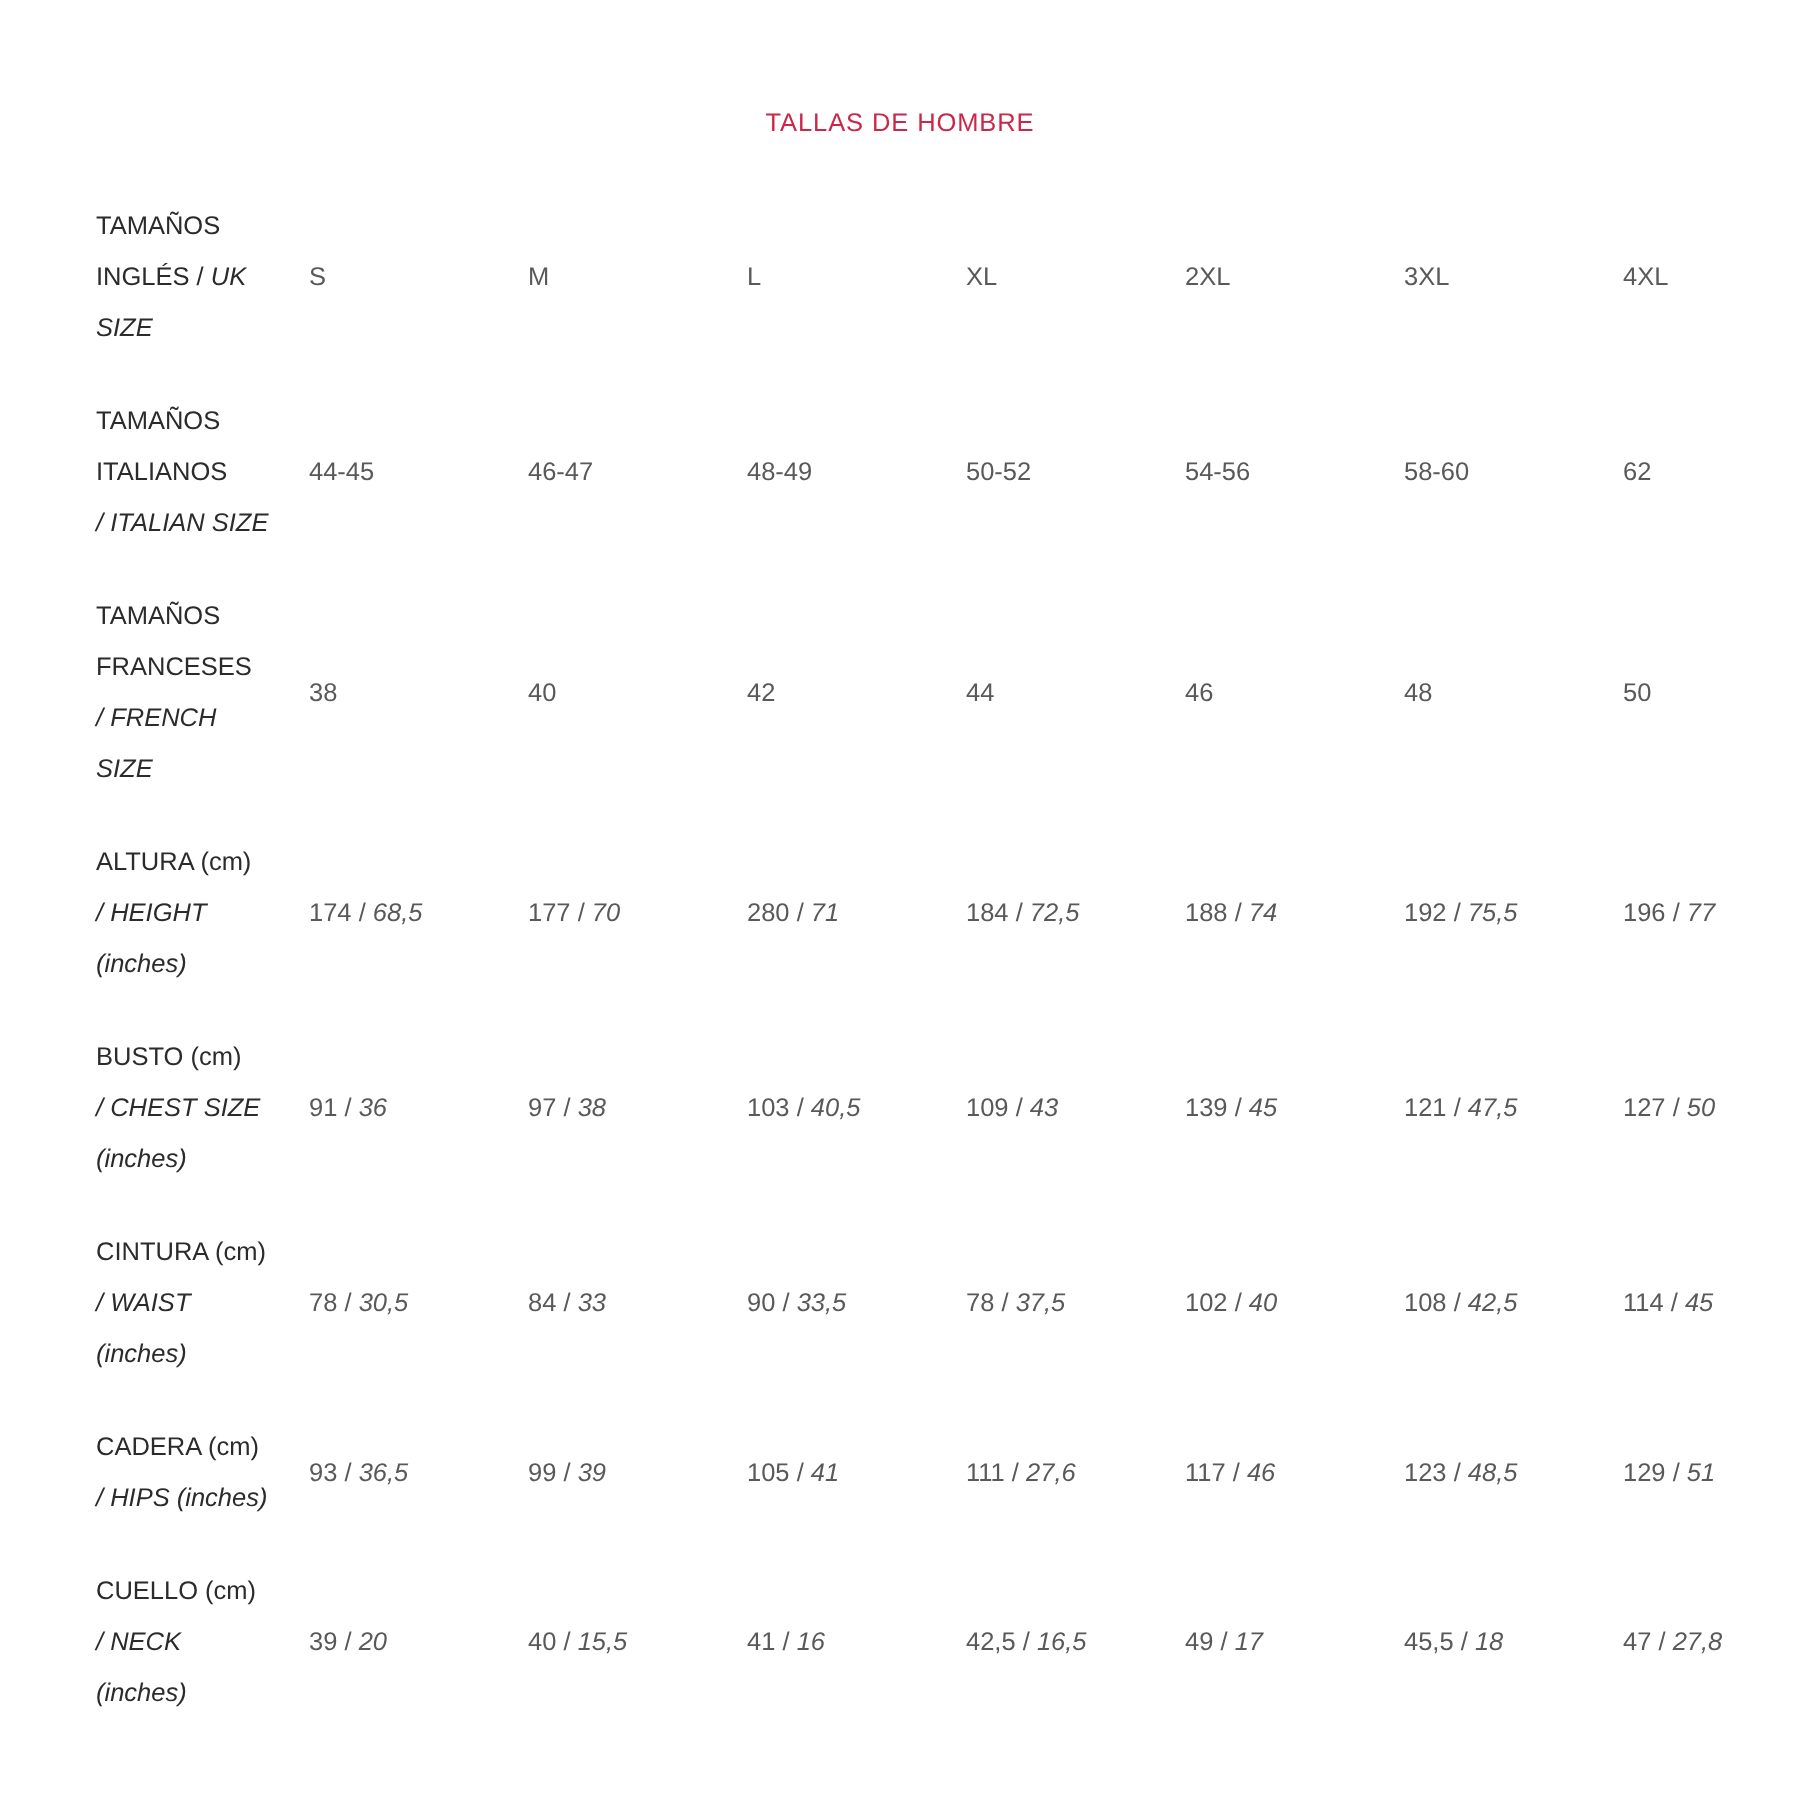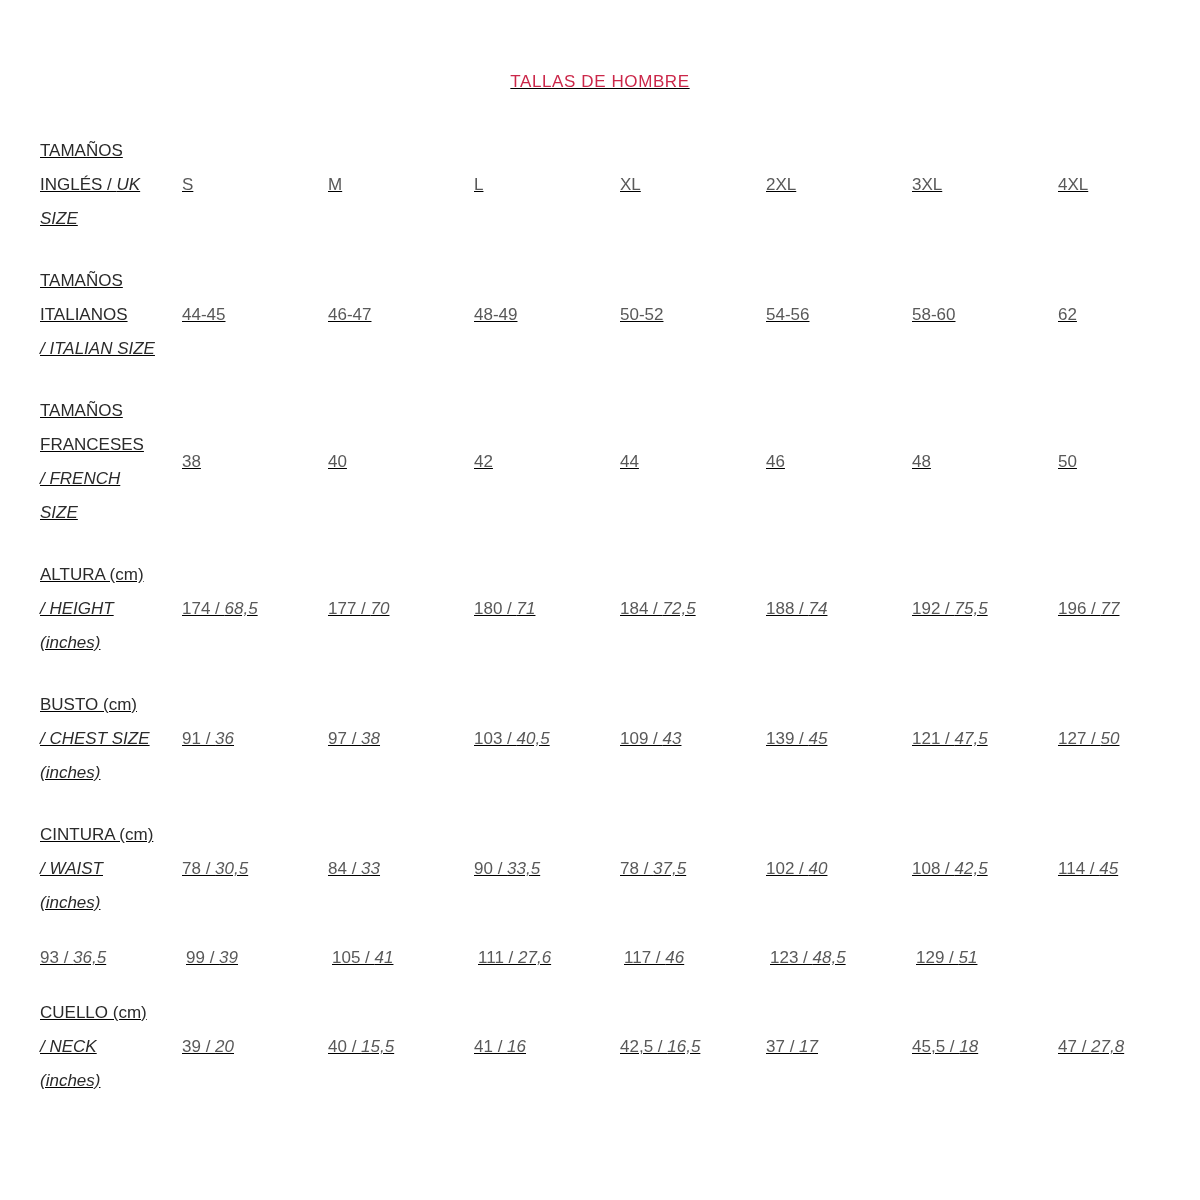--- a/index.html
+++ b/index.html
@@ -7,33 +7,33 @@
     --label-color:#2b2b2b;
     --value-color:#595959;
     --bg:#ffffff;
   }
   html,body{margin:0;padding:0;background:var(--bg);}
   body{
     width:1200px;height:1200px;
     font-family:"Liberation Sans",sans-serif;
     overflow:hidden;
   }
-  .page{width:1200px;height:1200px;background:var(--bg);overflow:hidden;text-decoration:underline;}
+  .page{width:1200px;height:1200px;background:var(--bg);overflow:hidden;}
   .title{
     margin:0;
     padding-top:72px;
     text-align:center;
     font-size:17px;
     font-weight:400;
     letter-spacing:.6px;
     color:var(--title-color);
   }
   .size-table{
     margin-top:28px;
-    padding-left:40px;
+    padding-left:64px;
   }
   .t-row{
     display:flex;
     align-items:center;
     padding:14px 0;
   }
   .label-cell{
     width:142px;
     flex:0 0 142px;
     color:var(--label-color);
@@ -102,21 +102,21 @@
         <div class="value-cell"><span class="seg">50</span><span class="seg it"></span></div>
       </div>
       <div class="t-row">
         <div class="label-cell">
           <div class="label-line"><span class="seg">ALTURA (cm)</span><span class="seg it"></span></div>
           <div class="label-line"><span class="seg"></span><span class="seg it">/ HEIGHT</span></div>
           <div class="label-line"><span class="seg"></span><span class="seg it">(inches)</span></div>
         </div>
         <div class="value-cell"><span class="seg">174 / </span><span class="seg it">68,5</span></div>
         <div class="value-cell"><span class="seg">177 / </span><span class="seg it">70</span></div>
-        <div class="value-cell"><span class="seg">180 / </span><span class="seg it">71</span></div>
+        <div class="value-cell"><span class="seg">280 / </span><span class="seg it">71</span></div>
         <div class="value-cell"><span class="seg">184 / </span><span class="seg it">72,5</span></div>
         <div class="value-cell"><span class="seg">188 / </span><span class="seg it">74</span></div>
         <div class="value-cell"><span class="seg">192 / </span><span class="seg it">75,5</span></div>
         <div class="value-cell"><span class="seg">196 / </span><span class="seg it">77</span></div>
       </div>
       <div class="t-row">
         <div class="label-cell">
           <div class="label-line"><span class="seg">BUSTO (cm)</span><span class="seg it"></span></div>
           <div class="label-line"><span class="seg"></span><span class="seg it">/ CHEST SIZE</span></div>
           <div class="label-line"><span class="seg"></span><span class="seg it">(inches)</span></div>
@@ -137,36 +137,40 @@
         </div>
         <div class="value-cell"><span class="seg">78 / </span><span class="seg it">30,5</span></div>
         <div class="value-cell"><span class="seg">84 / </span><span class="seg it">33</span></div>
         <div class="value-cell"><span class="seg">90 / </span><span class="seg it">33,5</span></div>
         <div class="value-cell"><span class="seg">78 / </span><span class="seg it">37,5</span></div>
         <div class="value-cell"><span class="seg">102 / </span><span class="seg it">40</span></div>
         <div class="value-cell"><span class="seg">108 / </span><span class="seg it">42,5</span></div>
         <div class="value-cell"><span class="seg">114 / </span><span class="seg it">45</span></div>
       </div>
       <div class="t-row">
+        <div class="label-cell">
+          <div class="label-line"><span class="seg">CADERA (cm)</span><span class="seg it"></span></div>
+          <div class="label-line"><span class="seg"></span><span class="seg it">/ HIPS (inches)</span></div>
+        </div>
         <div class="value-cell"><span class="seg">93 / </span><span class="seg it">36,5</span></div>
         <div class="value-cell"><span class="seg">99 / </span><span class="seg it">39</span></div>
         <div class="value-cell"><span class="seg">105 / </span><span class="seg it">41</span></div>
         <div class="value-cell"><span class="seg">111 / </span><span class="seg it">27,6</span></div>
         <div class="value-cell"><span class="seg">117 / </span><span class="seg it">46</span></div>
         <div class="value-cell"><span class="seg">123 / </span><span class="seg it">48,5</span></div>
         <div class="value-cell"><span class="seg">129 / </span><span class="seg it">51</span></div>
       </div>
       <div class="t-row">
         <div class="label-cell">
           <div class="label-line"><span class="seg">CUELLO (cm)</span><span class="seg it"></span></div>
           <div class="label-line"><span class="seg"></span><span class="seg it">/ NECK</span></div>
           <div class="label-line"><span class="seg"></span><span class="seg it">(inches)</span></div>
         </div>
         <div class="value-cell"><span class="seg">39 / </span><span class="seg it">20</span></div>
         <div class="value-cell"><span class="seg">40 / </span><span class="seg it">15,5</span></div>
         <div class="value-cell"><span class="seg">41 / </span><span class="seg it">16</span></div>
         <div class="value-cell"><span class="seg">42,5 / </span><span class="seg it">16,5</span></div>
-        <div class="value-cell"><span class="seg">37 / </span><span class="seg it">17</span></div>
+        <div class="value-cell"><span class="seg">49 / </span><span class="seg it">17</span></div>
         <div class="value-cell"><span class="seg">45,5 / </span><span class="seg it">18</span></div>
         <div class="value-cell"><span class="seg">47 / </span><span class="seg it">27,8</span></div>
       </div>
     </div>
 </div>
 
 </body></html>

